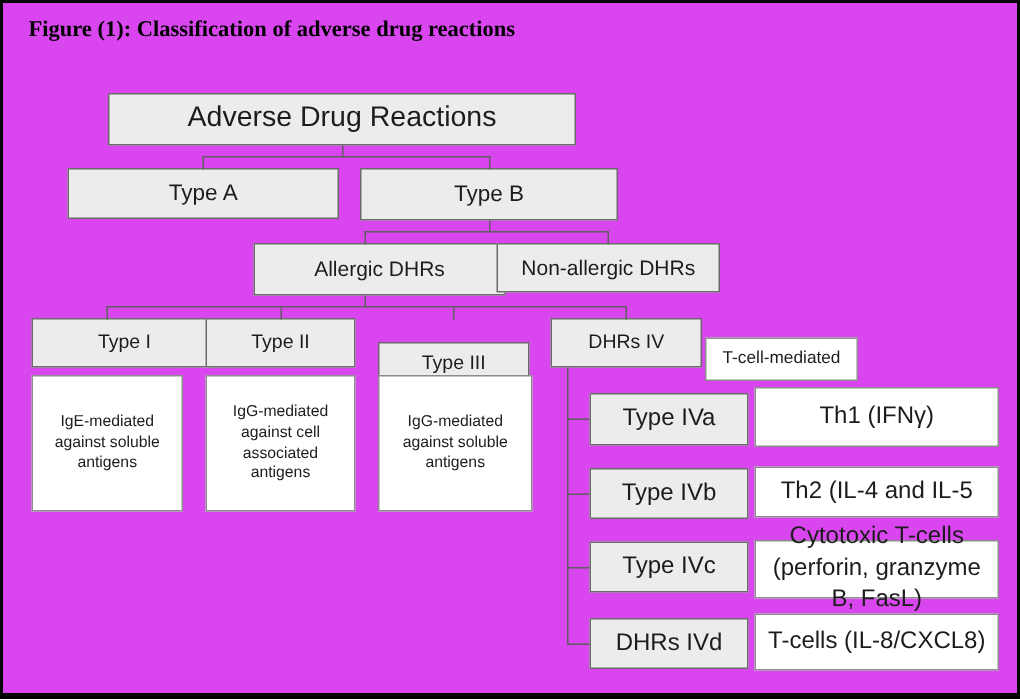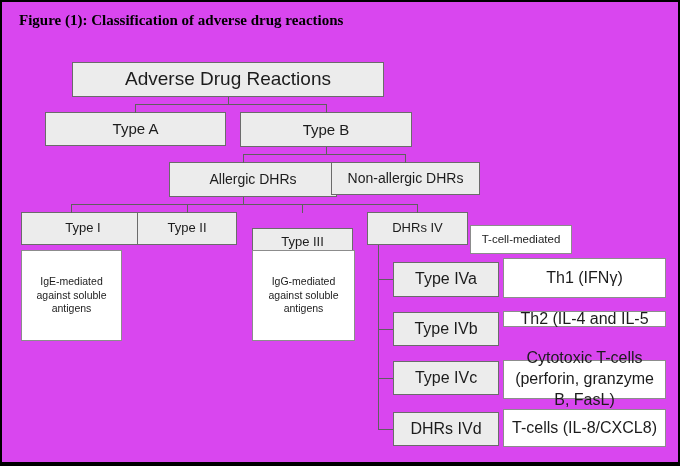--- a/index.html
+++ b/index.html
@@ -58,27 +58,28 @@
     <div class="box fs14" style="left:167px; top:160px; width:168px; height:35px;">Allergic DHRs</div>
     <div class="box fs14" style="left:329px; top:160px; width:149px; height:33px;">Non-allergic DHRs</div>
 
     <div class="box fs13" style="left:19px; top:210px; width:124px; height:33px;">Type I</div>
     <div class="box fs13" style="left:135px; top:210px; width:100px; height:33px;">Type II</div>
     <div class="box fs13" style="left:250px; top:226px; width:101px; height:29px;">Type III</div>
     <div class="box fs13" style="left:365px; top:210px; width:101px; height:33px;">DHRs IV</div>
     <div class="box white fs11" style="left:468px; top:212px; width:102px; height:29px;margin-top:11px;">T-cell-mediated</div>
 
     <div class="box white fs10 pad" style="left:19px; top:248px; width:101px; height:91px;">IgE-mediated against soluble antigens</div>
+    <div class="box white fs10 pad" style="left:135px; top:248px; width:100px; height:91px;">IgG-mediated against cell associated antigens</div>
     <div class="box white fs10 pad" style="left:250px; top:248px; width:103px; height:91px;">IgG-mediated against soluble antigens</div>
 
     <div class="box fs12" style="left:391px; top:260px; width:106px; height:35px;">Type IVa</div>
     <div class="box white fs12 pad" style="left:501px; top:256px; width:163px; height:40px;">Th1 (IFNγ)</div>
 
     <div class="box fs12" style="left:391px; top:310px; width:106px; height:34px;">Type IVb</div>
-    <div class="box white fs12 pad" style="left:501px; top:309px; width:163px; height:16px;">Th2 (IL-4 and IL-5</div>
+    <div class="box white fs12 pad" style="left:501px; top:309px; width:163px; height:34px;">Th2 (IL-4 and IL-5</div>
 
     <div class="box fs12" style="left:391px; top:359px; width:106px; height:34px;">Type IVc</div>
     <div class="box white fs12 pad" style="left:501px; top:358px; width:163px; height:39px;">Cytotoxic T-cells (perforin, granzyme B, FasL)</div>
 
     <div class="box fs12" style="left:391px; top:410px; width:106px; height:34px;">DHRs IVd</div>
     <div class="box white fs12 pad" style="left:501px; top:407px; width:163px; height:38px;">T-cells (IL-8/CXCL8)</div>
 
     <div class="line" style="left:226px; top:95px; width:1px; height:8px;"></div>
     <div class="line" style="left:133px; top:102px; width:192px; height:1px;"></div>
     <div class="line" style="left:133px; top:102px; width:1px; height:9px;"></div>

